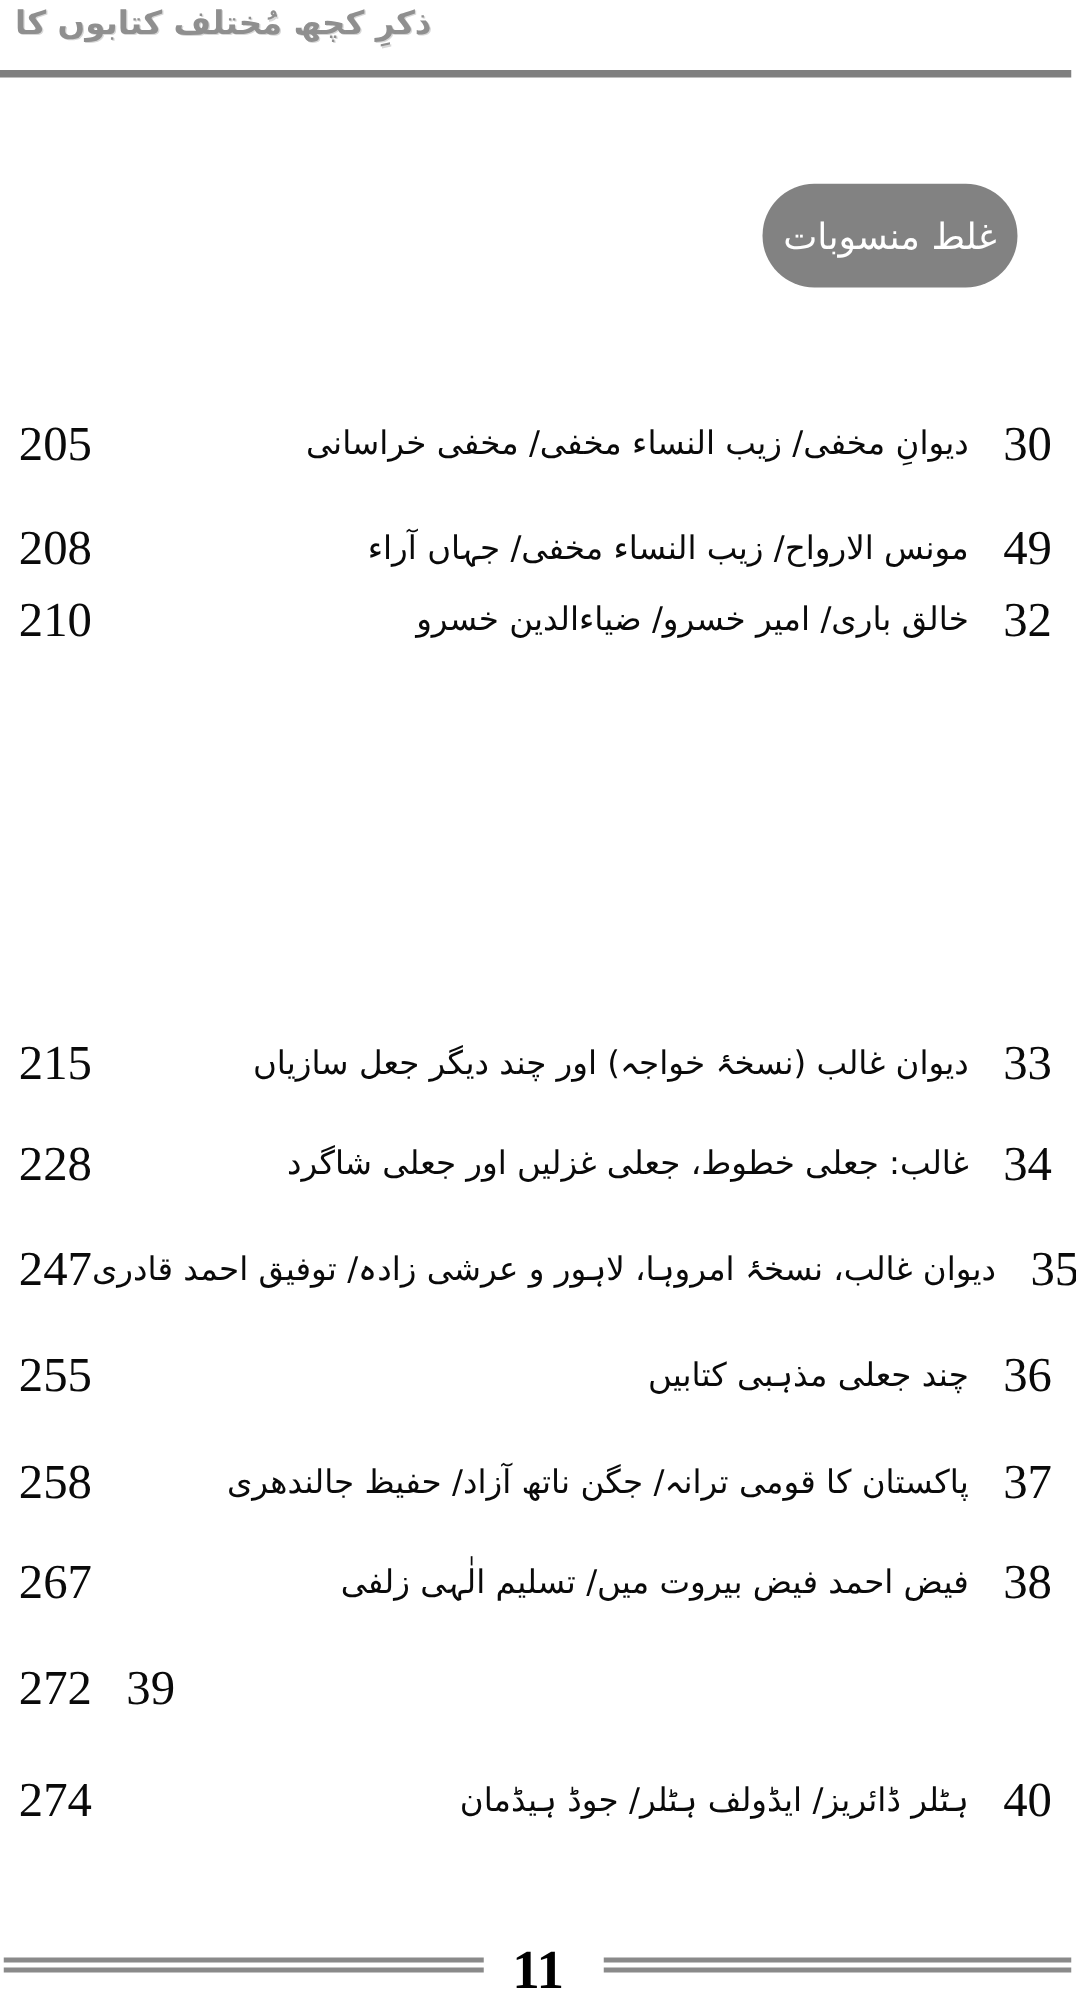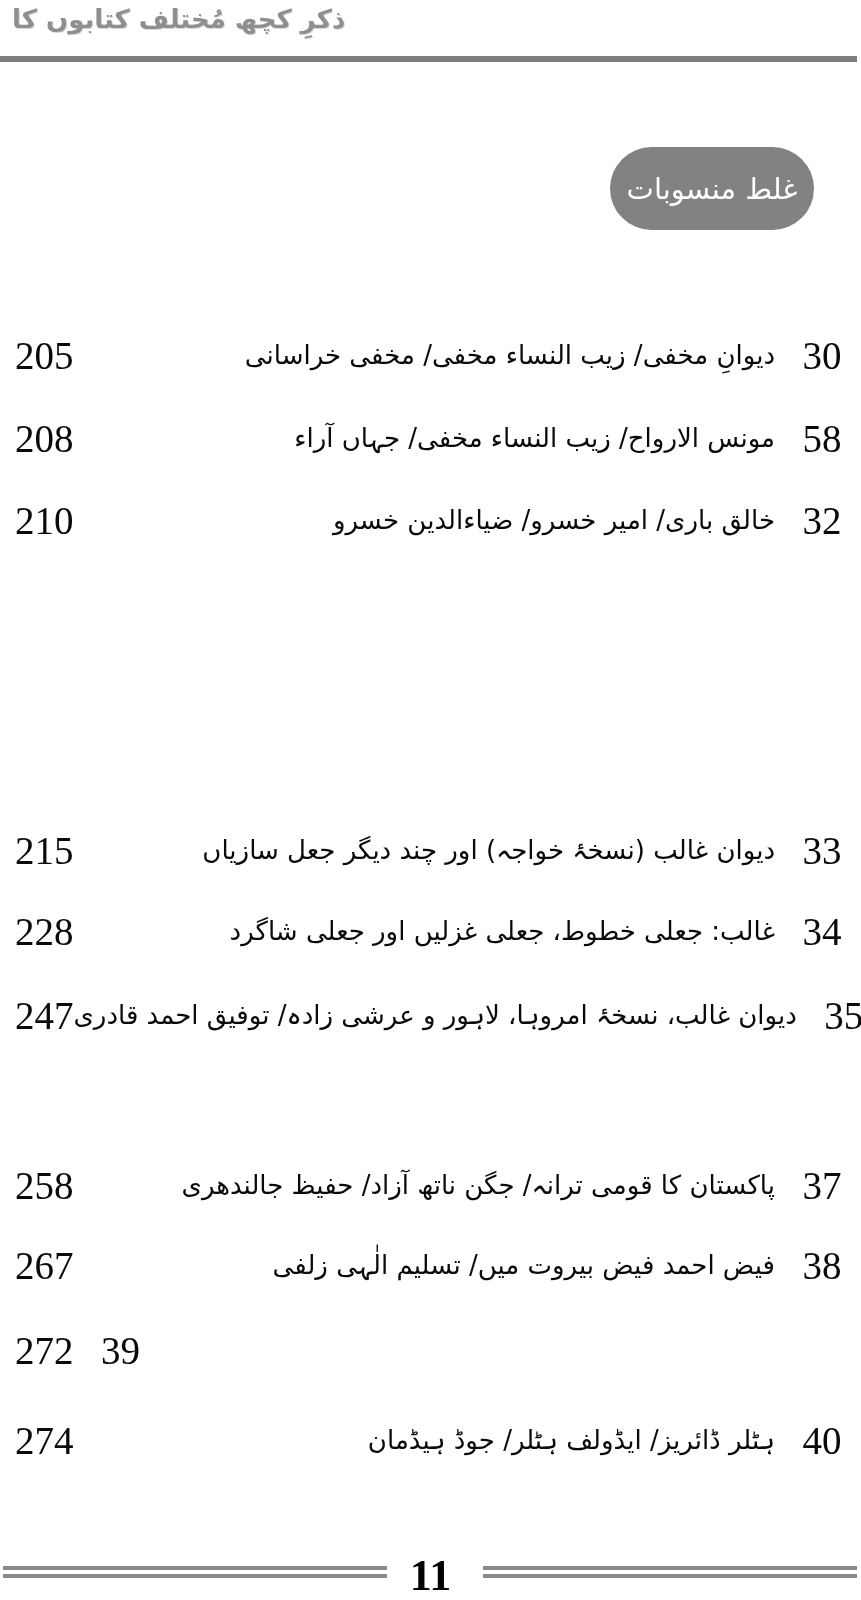--- a/index.html
+++ b/index.html
@@ -95,43 +95,48 @@
   <div class="pill pill-1">غلط منسوبات</div>
 
   <div class="row" style="top:324px">
     <span class="pageno">205</span>
     <span class="title-ur">دیوانِ مخفی/ زیب النساء مخفی/ مخفی خراسانی</span>
     <span class="entryno">30</span>
   </div>
   <div class="row" style="top:407px">
     <span class="pageno">208</span>
     <span class="title-ur">مونس الارواح/ زیب النساء مخفی/ جہاں آراء</span>
-    <span class="entryno">58</span>
+    <span class="entryno">49</span>
   </div>
-  <div class="row" style="top:489px">
+  <div class="row" style="top:465px">
     <span class="pageno">210</span>
     <span class="title-ur">خالق باری/ امیر خسرو/ ضیاءالدین خسرو</span>
     <span class="entryno">32</span>
   </div>
 
 
   <div class="row" style="top:819px">
     <span class="pageno">215</span>
     <span class="title-ur">دیوان غالب (نسخۂ خواجہ) اور چند دیگر جعل سازیاں</span>
     <span class="entryno">33</span>
   </div>
   <div class="row" style="top:900px">
     <span class="pageno">228</span>
     <span class="title-ur">غالب: جعلی خطوط، جعلی غزلیں اور جعلی شاگرد</span>
     <span class="entryno">34</span>
   </div>
   <div class="row" style="top:984px">
     <span class="pageno">247</span>
     <span class="title-ur">دیوان غالب، نسخۂ امروہا، لاہور و عرشی زادہ/ توفیق احمد قادری</span>
     <span class="entryno">35</span>
+  </div>
+  <div class="row" style="top:1069px">
+    <span class="pageno">255</span>
+    <span class="title-ur">چند جعلی مذہبی کتابیں</span>
+    <span class="entryno">36</span>
   </div>
   <div class="row" style="top:1154px">
     <span class="pageno">258</span>
     <span class="title-ur">پاکستان کا قومی ترانہ/ جگن ناتھ آزاد/ حفیظ جالندھری</span>
     <span class="entryno">37</span>
   </div>
   <div class="row" style="top:1234px">
     <span class="pageno">267</span>
     <span class="title-ur">فیض احمد فیض بیروت میں/ تسلیم الٰہی زلفی</span>
     <span class="entryno">38</span>

